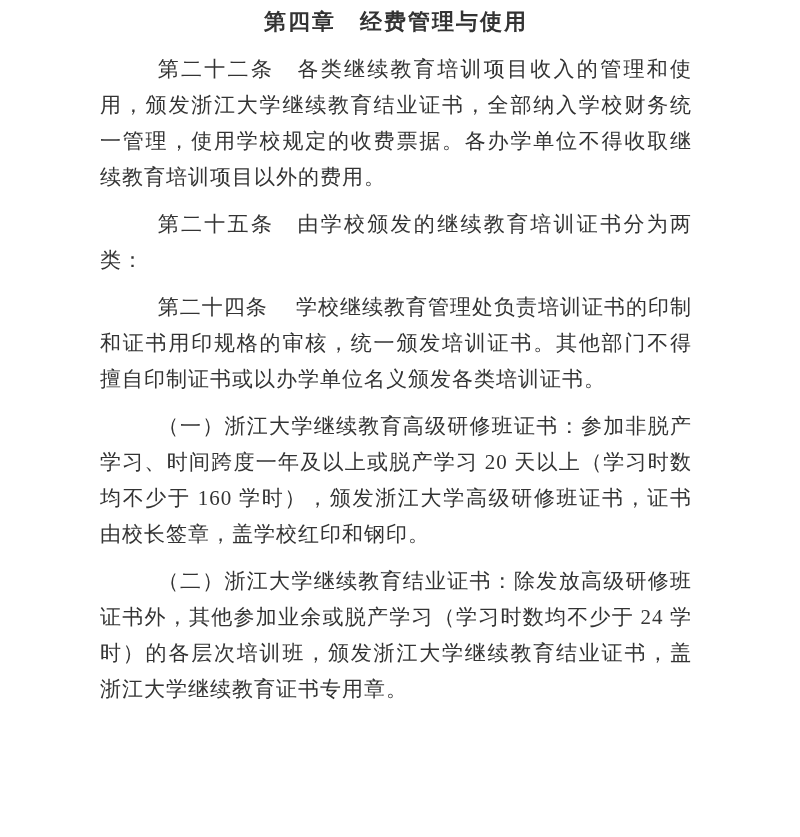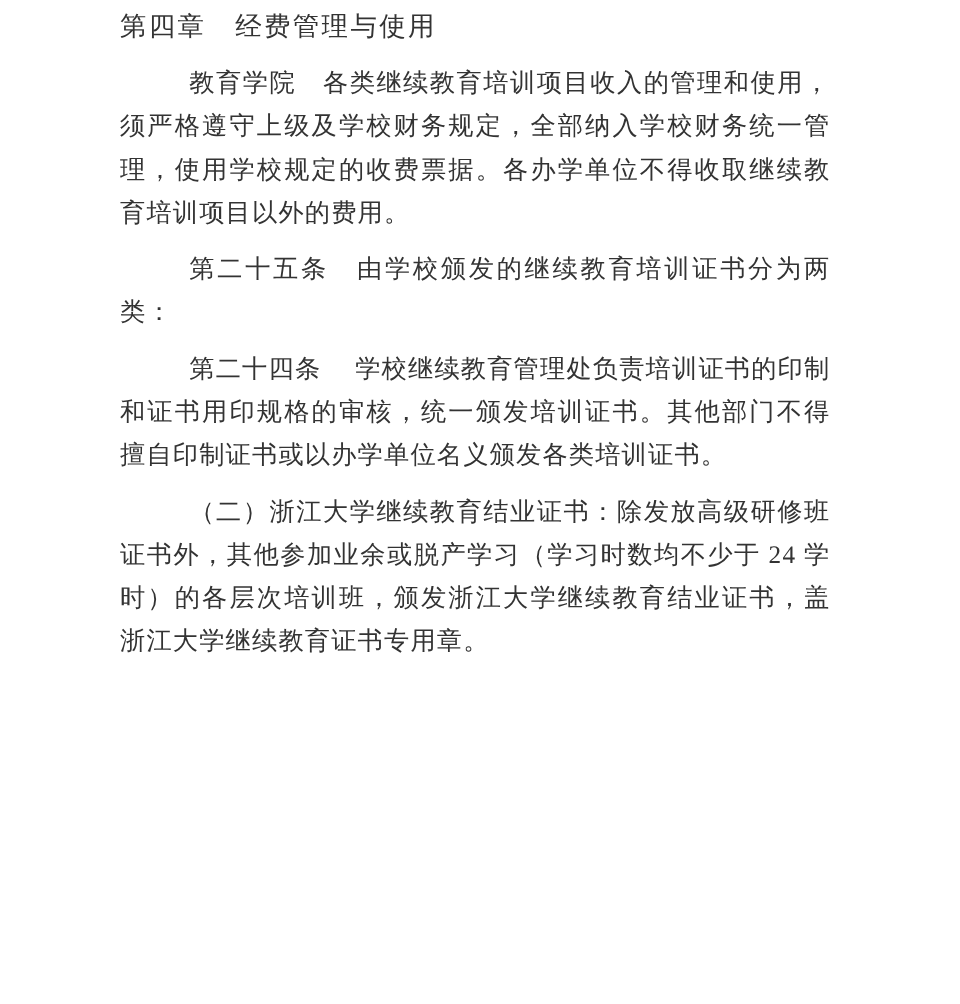--- a/index.html
+++ b/index.html
@@ -18,44 +18,46 @@
     height: 837px;
     padding: 4px 108px 0 100px;
     background: #ffffff;
     font-family: "Liberation Serif", "DejaVu Serif", serif;
     color: #333333;
   }
   .chapter-heading {
     margin: 0 0 11px 0;
     font-size: 22px;
     line-height: 36px;
-    font-weight: normal;
+    font-weight: bold;
+    text-align: center;
     letter-spacing: 2px;
   }
   .para {
     margin: 0 0 11px 0;
     font-size: 21px;
     line-height: 36px;
     text-align: justify;
     text-indent: 2.75em;
     letter-spacing: 1px;
   }
   .para:last-child {
     margin-bottom: 0;
   }
 </style>
 </head>
 <body>
 
 <div class="page">
   <h2 class="chapter-heading">第四章　经费管理与使用</h2>
 
-  <p class="para">教育学院　各类继续教育培训项目收入的管理和使用，须严格遵守上级及学校财务规定，全部纳入学校财务统一管理，使用学校规定的收费票据。各办学单位不得收取继续教育培训项目以外的费用。</p>
+  <p class="para">第二十二条　各类继续教育培训项目收入的管理和使用，颁发浙江大学继续教育结业证书，全部纳入学校财务统一管理，使用学校规定的收费票据。各办学单位不得收取继续教育培训项目以外的费用。</p>
 
 
 
   <p class="para">第二十五条　由学校颁发的继续教育培训证书分为两类：</p>
 
   <p class="para">第二十四条　 学校继续教育管理处负责培训证书的印制和证书用印规格的审核，统一颁发培训证书。其他部门不得擅自印制证书或以办学单位名义颁发各类培训证书。</p>
 
+  <p class="para">（一）浙江大学继续教育高级研修班证书：参加非脱产学习、时间跨度一年及以上或脱产学习 20 天以上（学习时数均不少于 160 学时），颁发浙江大学高级研修班证书，证书由校长签章，盖学校红印和钢印。</p>
 
   <p class="para">（二）浙江大学继续教育结业证书：除发放高级研修班证书外，其他参加业余或脱产学习（学习时数均不少于 24 学时）的各层次培训班，颁发浙江大学继续教育结业证书，盖浙江大学继续教育证书专用章。</p>
 </div>
 
 </body></html>

